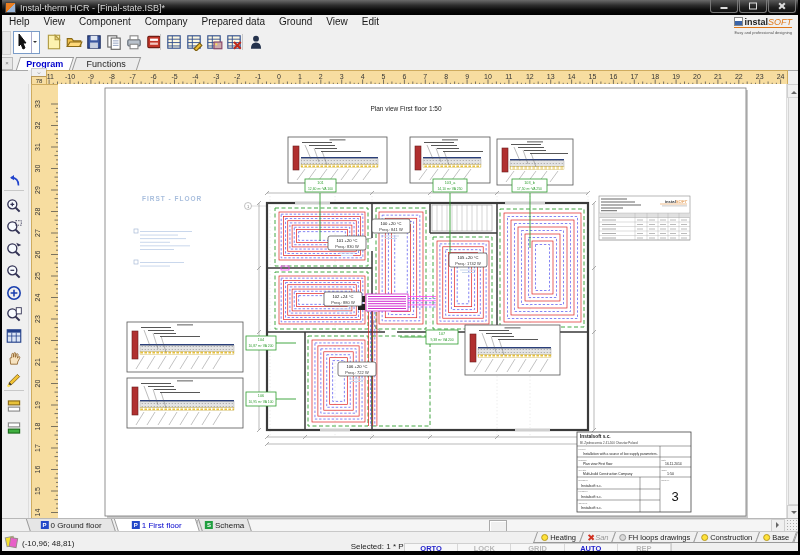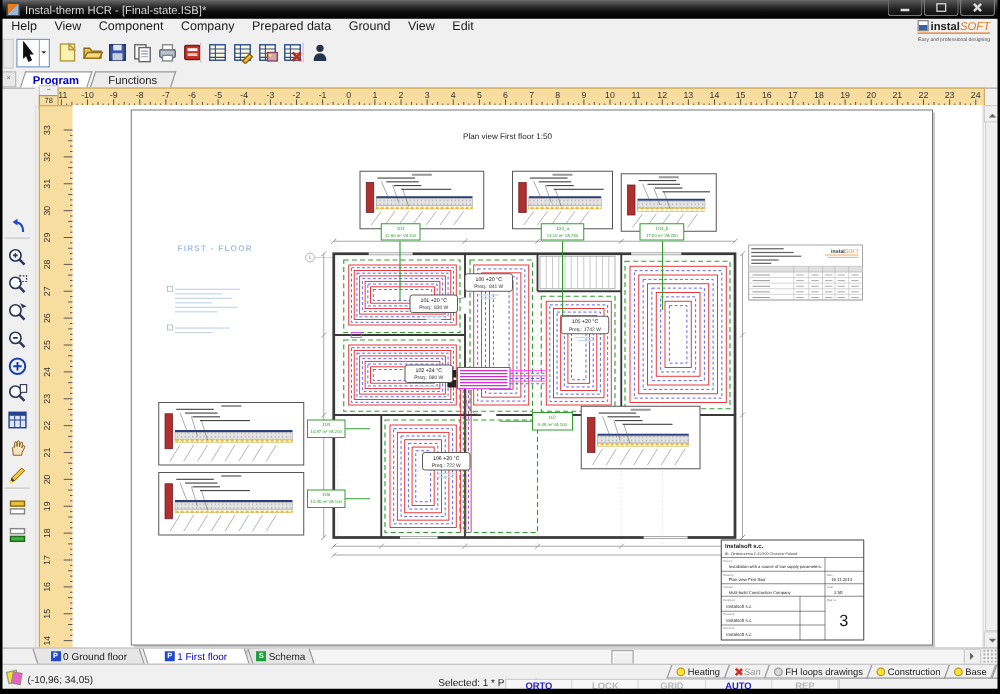--- a/index.html
+++ b/index.html
@@ -774,21 +774,21 @@
     </div>
   <div id="sizer"></div>
 
   <div id="statusbar">
     <span id="stico">
       <svg width="15" height="15">
           <rect x="2" y="3" width="8" height="9" fill="#f5e12a" stroke="#998" transform="rotate(-12 6 7)"></rect>
           <rect x="6" y="4" width="7" height="9" fill="#e860c8" stroke="#988" transform="rotate(10 9 8)"></rect>
         </svg>
     </span>
-    <span id="coords">(-10,96; 34,05)</span>
+    <span id="coords">(-10,96; 48,81)</span>
     <span id="stsel">Selected: 1 * Printout layout</span>
     <span id="layertabs">
         <span class="ltab">
           <span class="in">
             <span class="bulb"></span>
             <span>Heating</span>
           </span>
         </span>
         <span class="ltab off">
           <span class="in">

